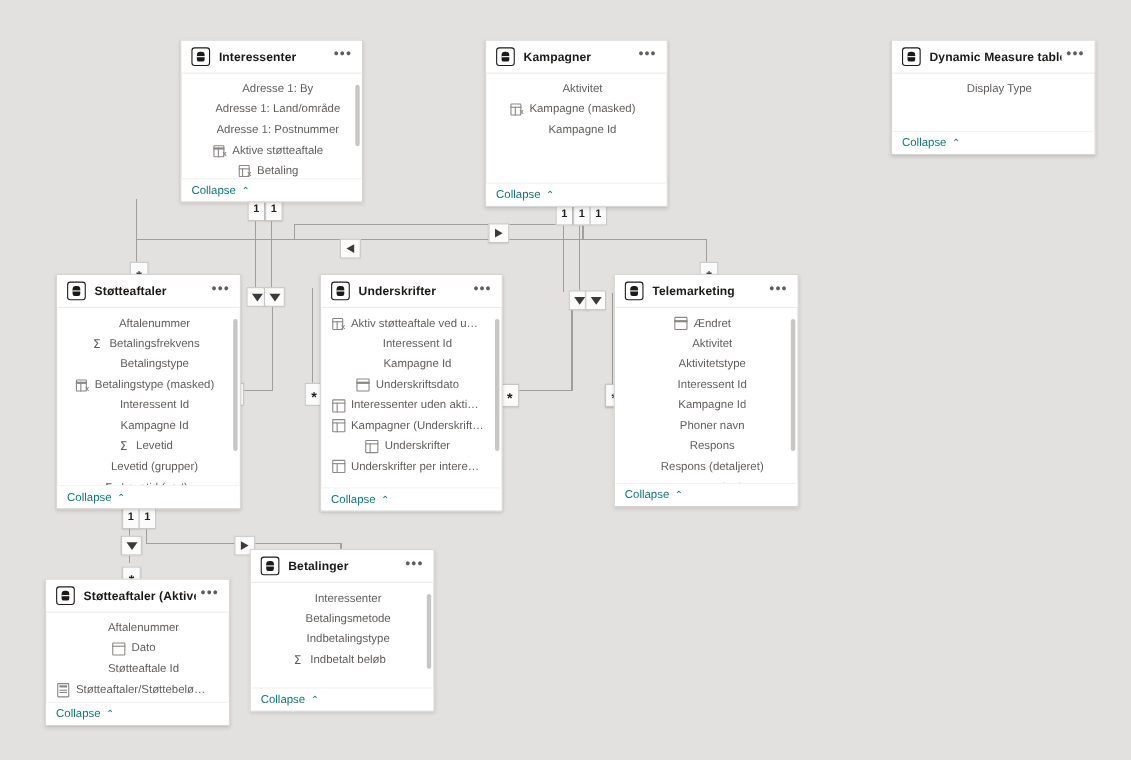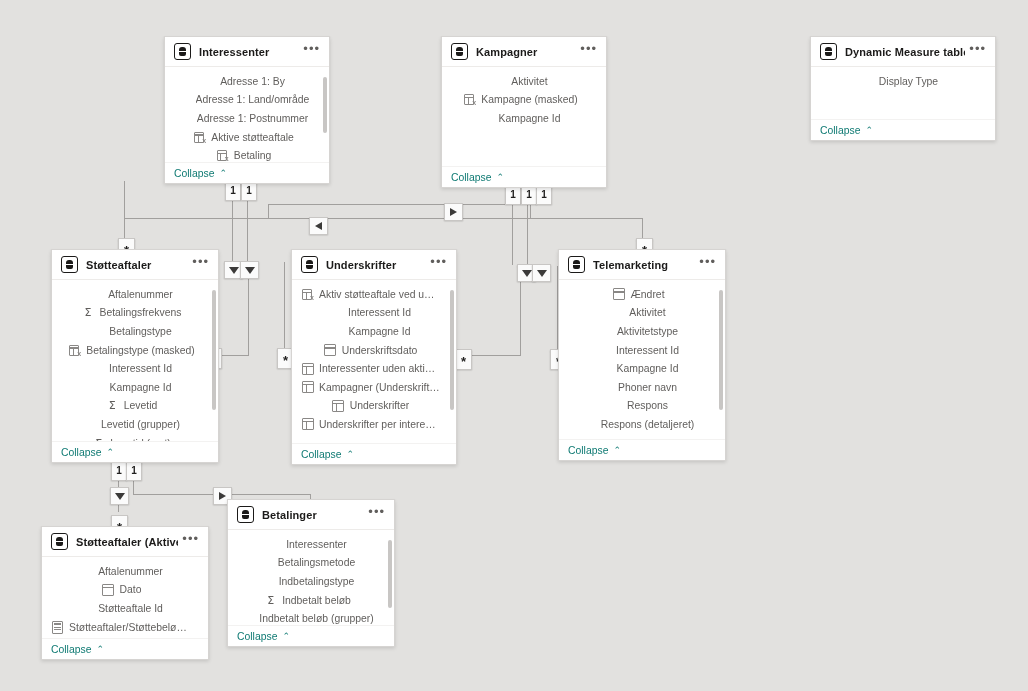--- a/index.html
+++ b/index.html
@@ -467,23 +467,20 @@
           </div>
           <div class="fld plain">
             <span class="fld-label">Indbetalingstype</span>
           </div>
           <div class="fld">
             <span class="fico">
               <span class="i-sigma">Σ</span>
             </span>
             <span class="fld-label">Indbetalt beløb</span>
           </div>
-          <div class="fld plain">
-            <span class="fld-label">Indbetalt beløb (grupper)</span>
-          </div>
           <div class="sbar" style="top: 10px; height: 68px;"></div>
         </div>
         <div class="collapse">
           <span>Collapse</span>
           <span class="chev">⌃</span>
         </div>
       </div>
     </div>
   <div id="badges">
       <div class="badge badge-one" style="left: 225px; top: 181px;">1</div>

